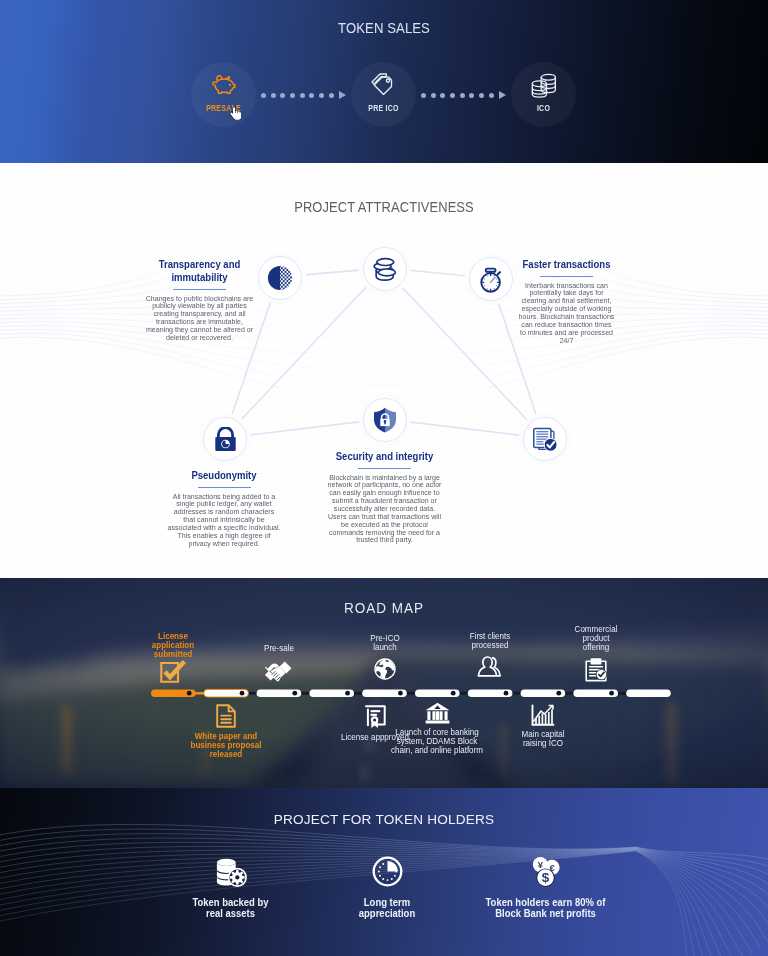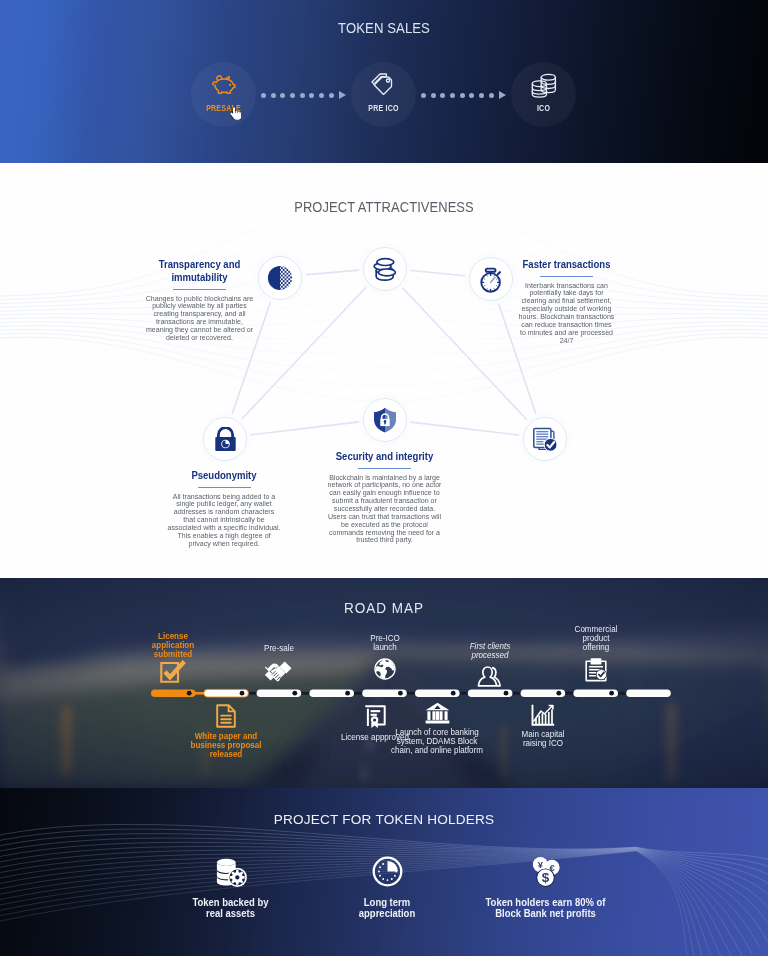--- a/index.html
+++ b/index.html
@@ -509,21 +509,21 @@
               <rect x="14.5" y="9.3" width="3.1" height="8.6"></rect>
               <rect x="19.5" y="9.3" width="3.1" height="8.6"></rect>
               <rect x="11.0" y="9.3" width="3.0" height="8.6"></rect>
               <rect x="0.6" y="18.6" width="23.8" height="2.8" rx="0.5"></rect>
             </g>
           </svg>
         </div>
         <div style="height:5px"></div>
         <div class="cap">Launch of core banking system, DDAMS Block chain, and online platform</div>
       </div>
-      <div class="ms" style="width: 50px; left: 465.1px; top: 65px; font-style: italic;">
+      <div class="ms" style="width: 50px; left: 465.1px; top: 55px;">
         <div class="cap">First clients processed</div>
         <div style="height:5px"></div>
         <div class="mic" style="height:21px">
           <svg width="27" height="21" viewBox="0 0 27 21">
             <path d="M10.5 1.0 C13.2 1.0 15.2 3.3 15.2 6.3 C15.2 8.3 14.4 10.1 13.2 11.1 C16.4 12.0 18.9 14.0 19.6 19.8 L1.4 19.8 C2.1 14.0 4.6 12.0 7.8 11.1 C6.6 10.1 5.8 8.3 5.8 6.3 C5.8 3.3 7.8 1.0 10.5 1.0 Z" fill="none" stroke="#ffffff" stroke-width="1.7" stroke-linejoin="round"></path>
             <path d="M15.0 1.6 C17.3 1.9 18.9 4.0 18.9 6.7 C18.9 8.6 18.2 10.3 17.1 11.3 C20.1 12.2 22.4 14.1 23.1 19.8 L19.8 19.8" fill="none" stroke="#ffffff" stroke-width="1.7" stroke-linejoin="round"></path>
           </svg>
         </div>
       </div>
       <div class="ms" style="width: 54px; left: 515.9px; top: 124px;">

